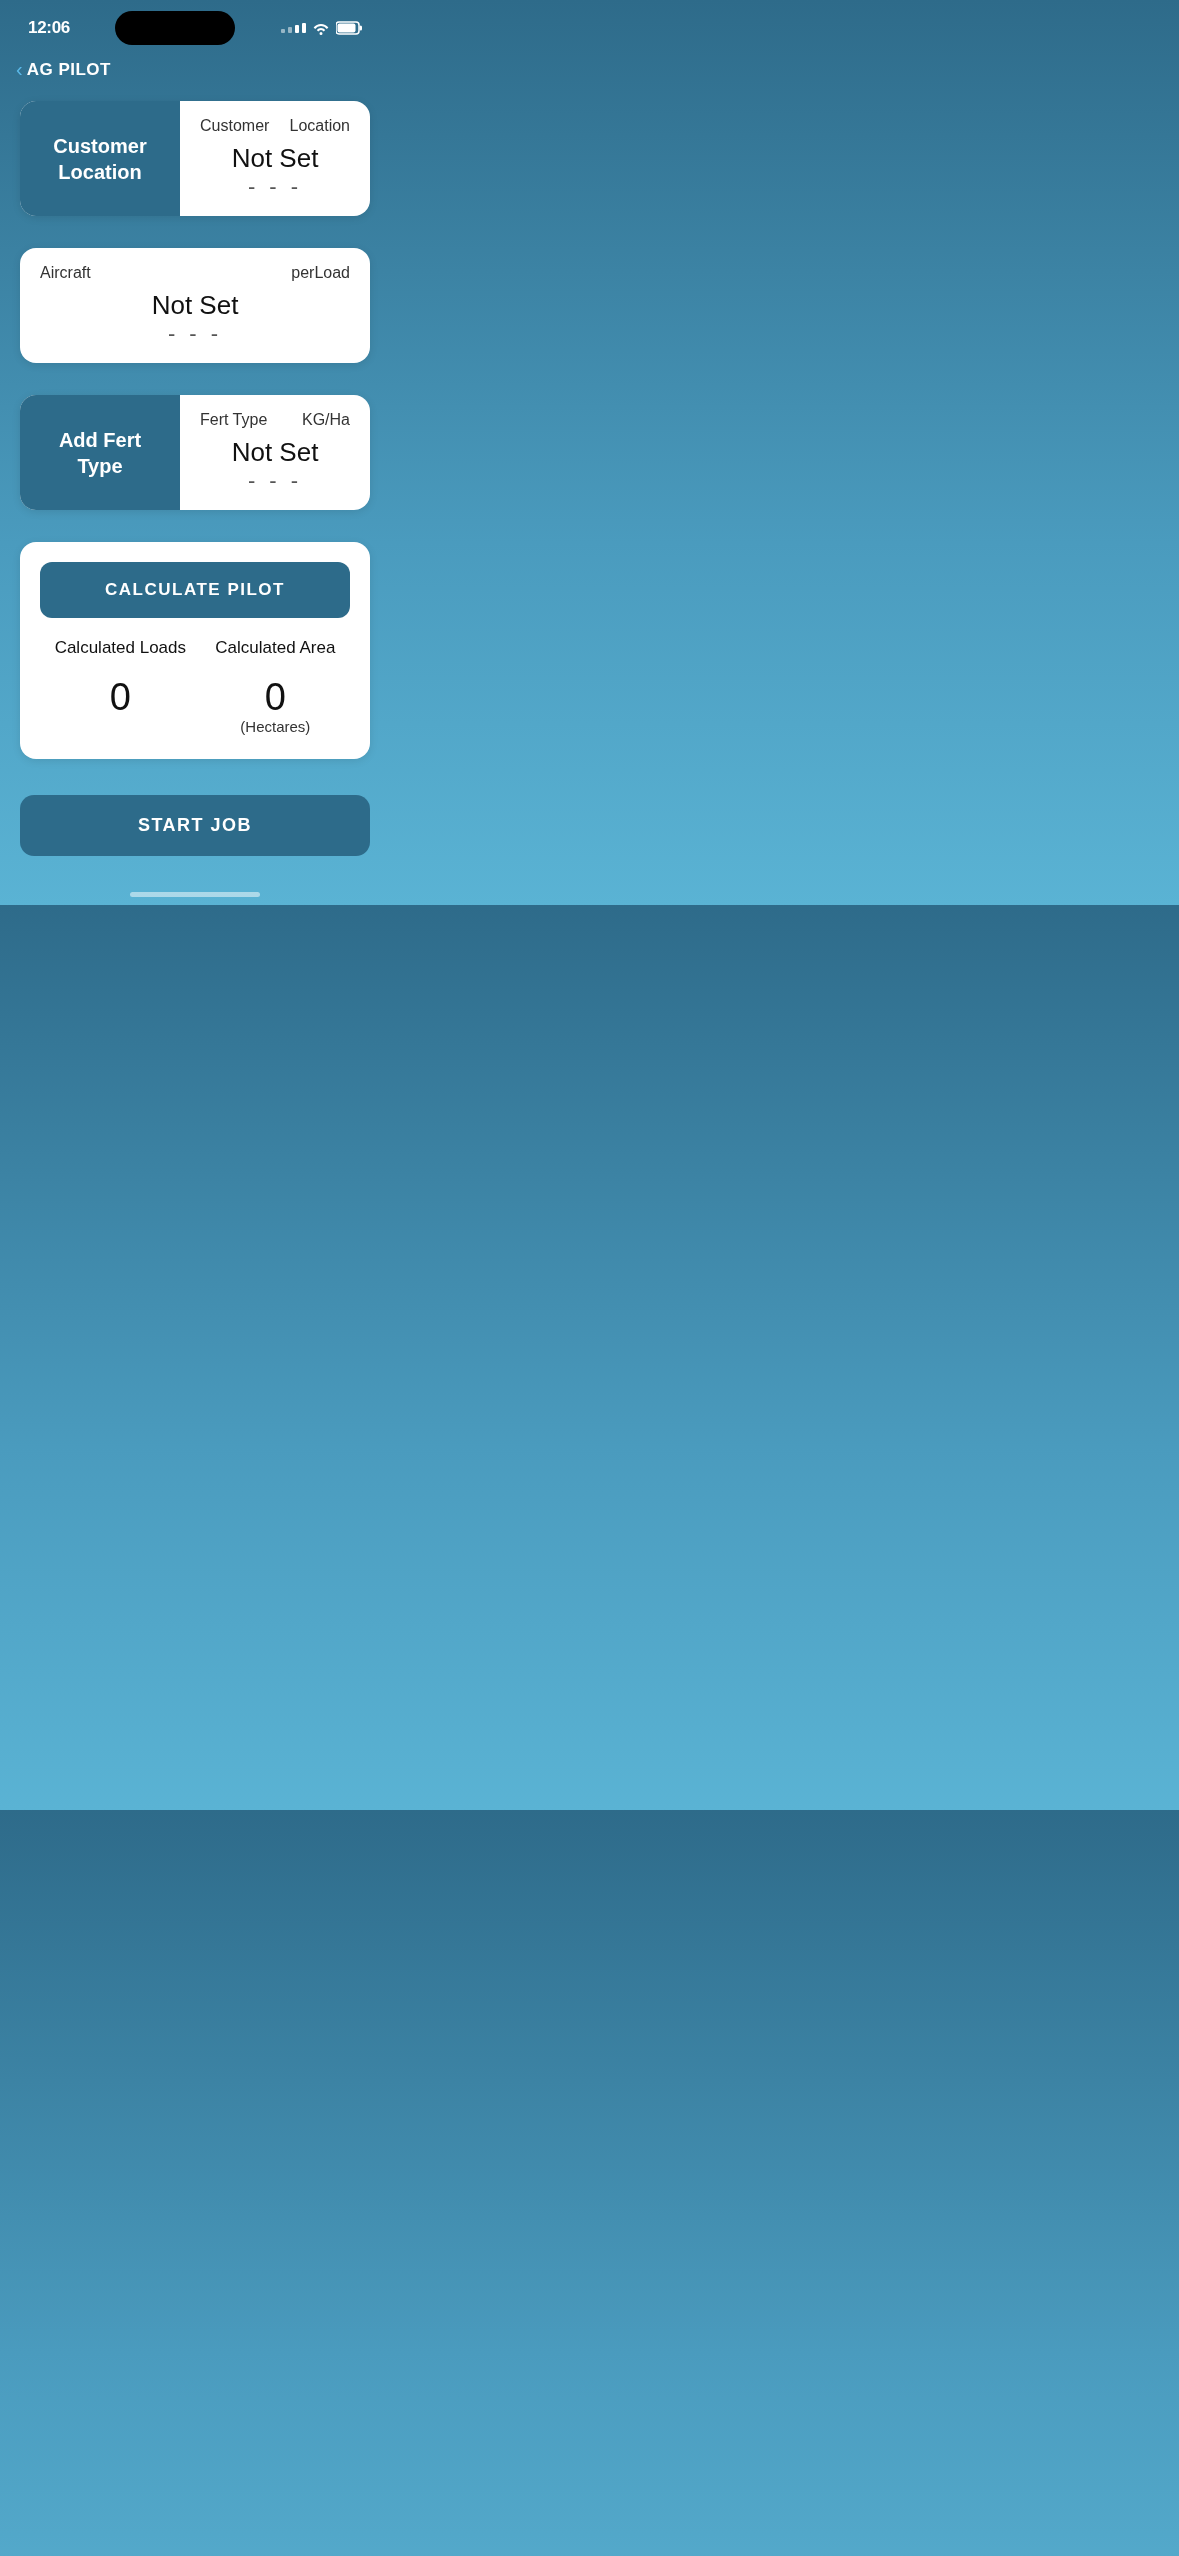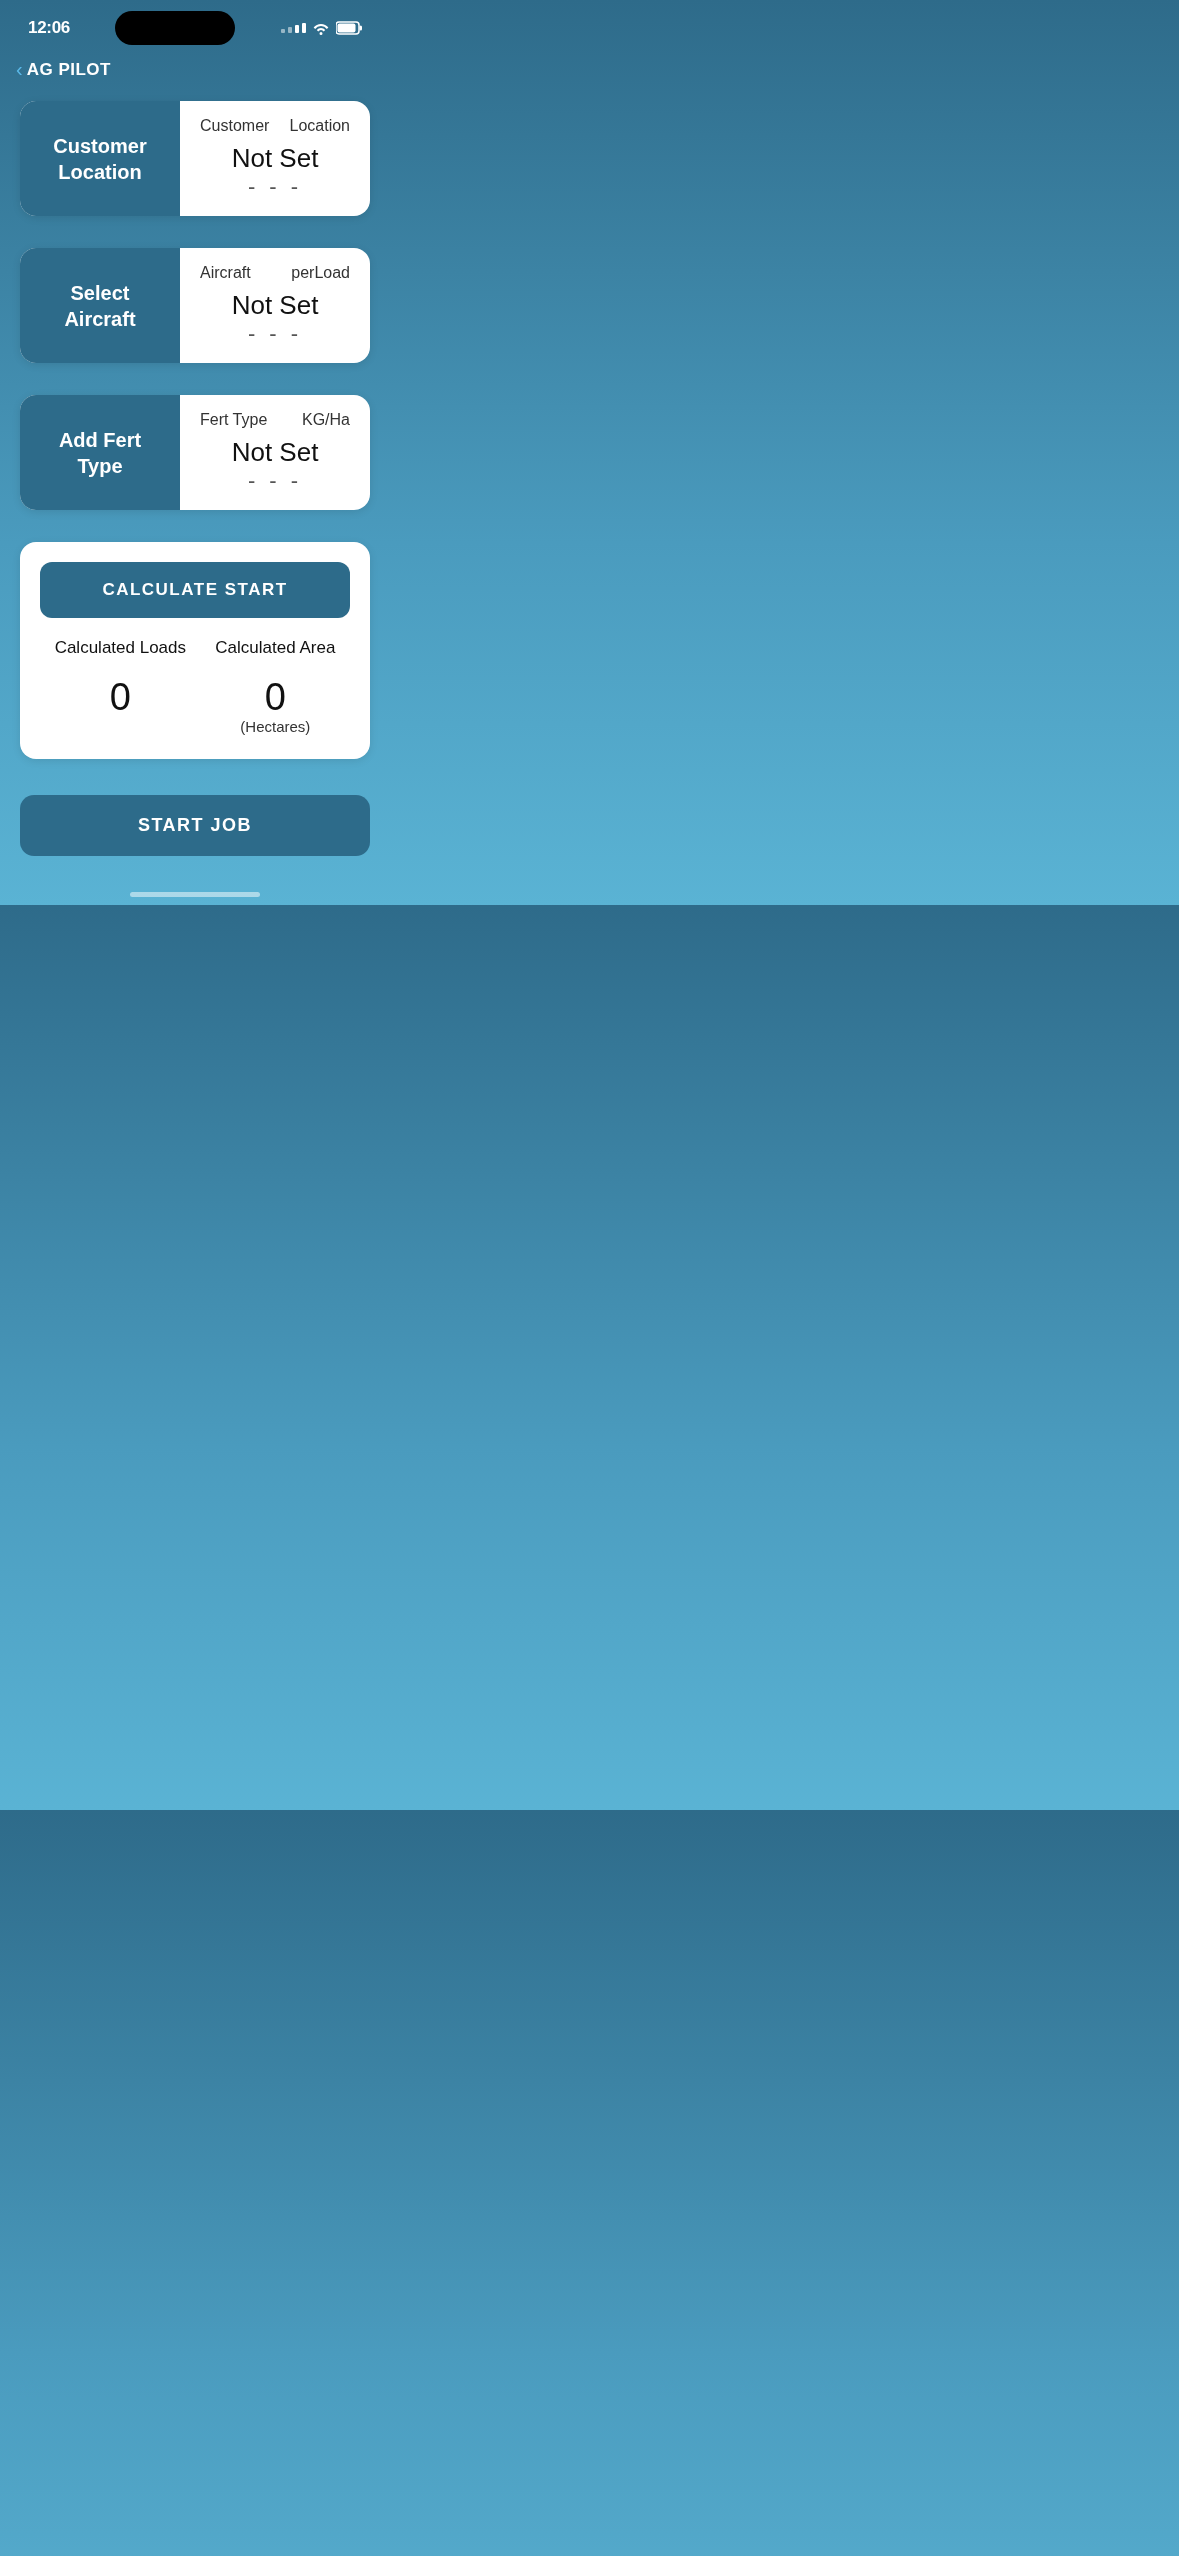--- a/index.html
+++ b/index.html
@@ -356,24 +356,20 @@
         <span class="section-info-right-label">Location</span>
       </div>
       <div class="section-info-body">
         <span class="section-value">Not Set</span>
         <span class="section-dashes">- - -</span>
       </div>
     </div>
   </div>
 
   <div class="section-card">
-    <div class="section-btn">
-      <span class="section-btn-label">Select
-Aircraft</span>
-    </div>
     <div class="section-info">
       <div class="section-info-header">
         <span class="section-info-left-label">Aircraft</span>
         <span class="section-info-right-label">perLoad</span>
       </div>
       <div class="section-info-body">
         <span class="section-value">Not Set</span>
         <span class="section-dashes">- - -</span>
       </div>
     </div>
@@ -391,21 +387,21 @@
       </div>
       <div class="section-info-body">
         <span class="section-value">Not Set</span>
         <span class="section-dashes">- - -</span>
       </div>
     </div>
   </div>
 
 
   <div class="calculate-card">
-    <button class="calculate-btn">CALCULATE START</button>
+    <button class="calculate-btn">CALCULATE PILOT</button>
     <div class="results-row">
       <div class="result-item">
         <span class="result-label">Calculated Loads</span>
         <span class="result-value">0</span>
       </div>
       <div class="result-item">
         <span class="result-label">Calculated Area</span>
         <span class="result-value">0</span>
         <span class="result-unit">(Hectares)</span>
       </div>

